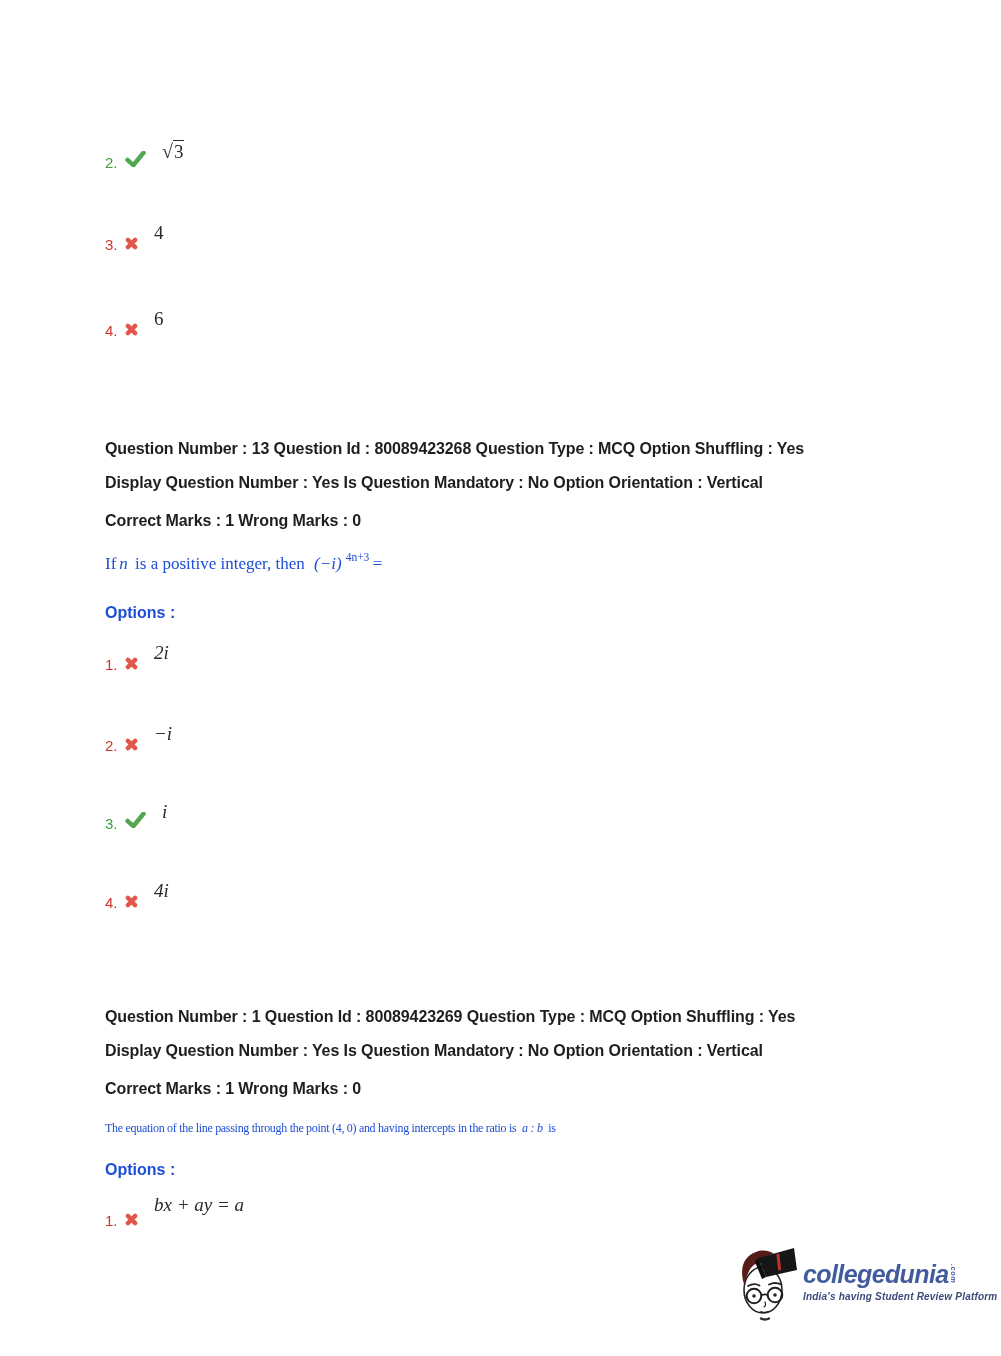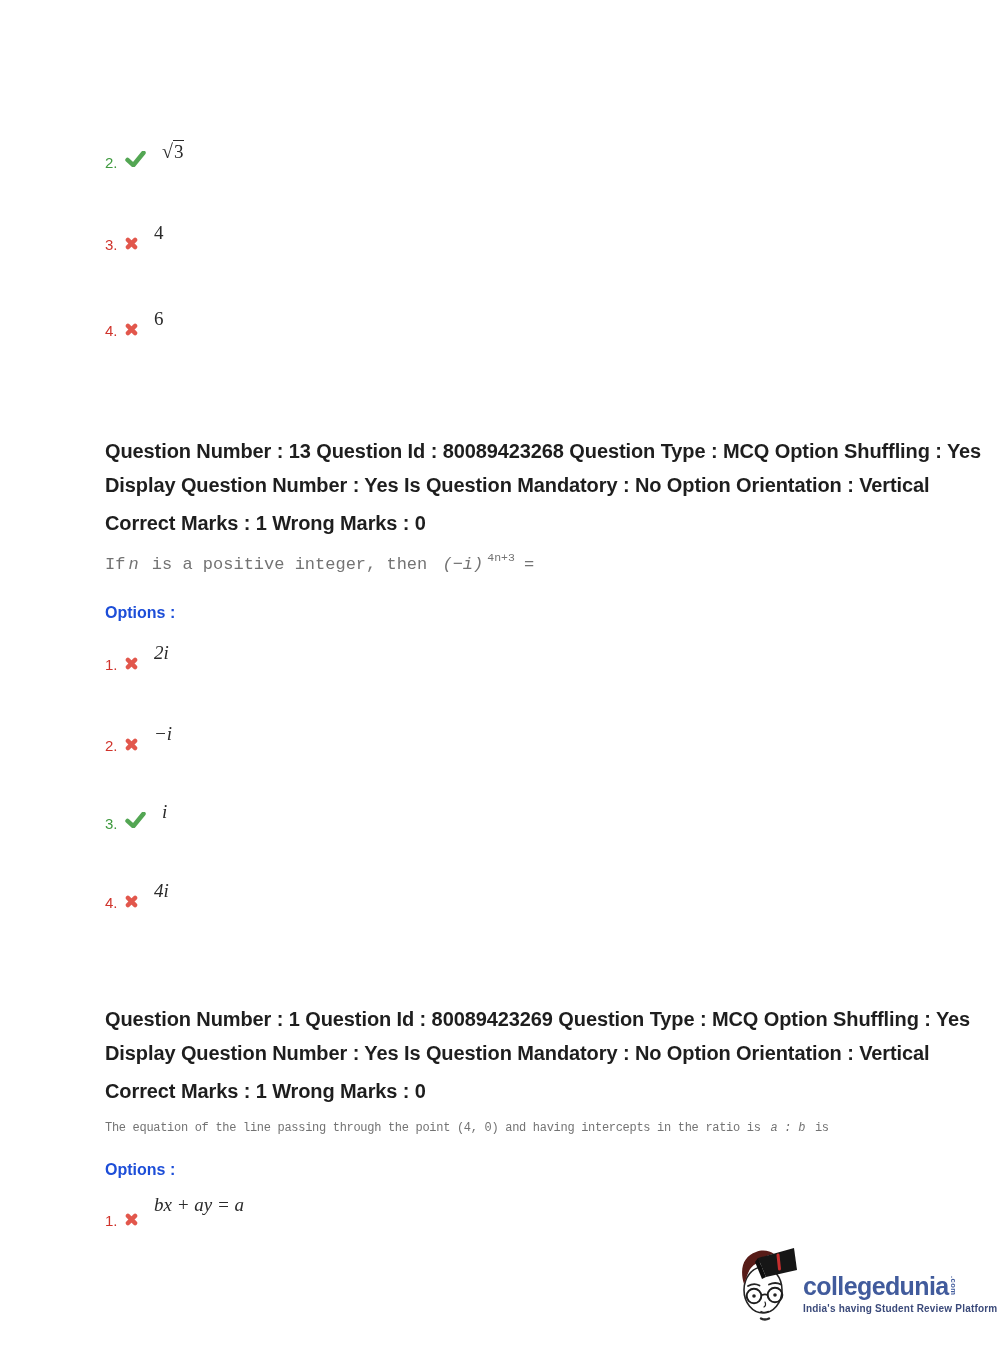--- a/index.html
+++ b/index.html
@@ -6,28 +6,28 @@
   .page{
     position:relative;
     width:1001px;height:1356px;
     background:#ffffff;
     font-family:"Liberation Sans", sans-serif;
     overflow:hidden;
   }
   
   .hline{
     position:absolute;left:105px;
-    font-weight:bold;font-size:20px;color:#1e1e1e;
+    font-weight:bold;font-size:16px;color:#1e1e1e;
     white-space:nowrap;letter-spacing:-0.1px;
   }
   
   .qtext{
     position:absolute;left:105px;
-    font-family:Liberation Mono, monospace;
-    font-size:17px;color:#737373;white-space:nowrap;
+    font-family:Liberation Serif, serif;
+    font-size:17px;color:#1d4ed8;white-space:nowrap;
   }
   .qtext.condensed{font-size:12px;letter-spacing:-0.3px;}
   .mvar{font-style:italic;padding:0 3px;}
   .mexpr{padding-left:2px;}
   .mexpr sup{font-size:11.5px;position:relative;top:-1px;left:1px;}
   
   .options-label{
     position:absolute;left:105px;
     font-weight:bold;font-size:16px;color:#1d4ed8;
   }
@@ -42,21 +42,21 @@
     font-family:"Liberation Serif", serif;
     font-size:19px;font-style:italic;color:#2a2a2a;
     white-space:nowrap;
   }
   .opt-val.upright{font-style:normal;}
   .radical-sign{font-style:normal;font-size:20px;}
   .radicand{font-style:normal;border-top:1.6px solid #2a2a2a;padding:0 1px;}
   
   .logo{position:absolute;top:1246px;left:736px;display:flex;text-decoration:none;cursor:pointer;}
   .mascot svg{display:block;}
-  .logo-text{display:flex;flex-direction:column;margin-left:5px;margin-top:28px;}
+  .logo-text{display:flex;flex-direction:column;margin-left:5px;margin-top:16px;font-style:italic;}
   .brand-row{display:flex;align-items:flex-start;line-height:1;}
   .brand{font-size:25px;font-weight:bold;color:#415b9c;letter-spacing:-0.6px;}
   .domain{
     writing-mode:vertical-rl;
     font-size:7.5px;font-weight:bold;color:#415b9c;
     margin-left:1px;margin-top:2px;letter-spacing:0.5px;
   }
   .tagline{font-size:10px;font-weight:bold;color:#3b4a7a;margin-top:4px;letter-spacing:0.2px;white-space:nowrap;}
 </style>
 </head>

